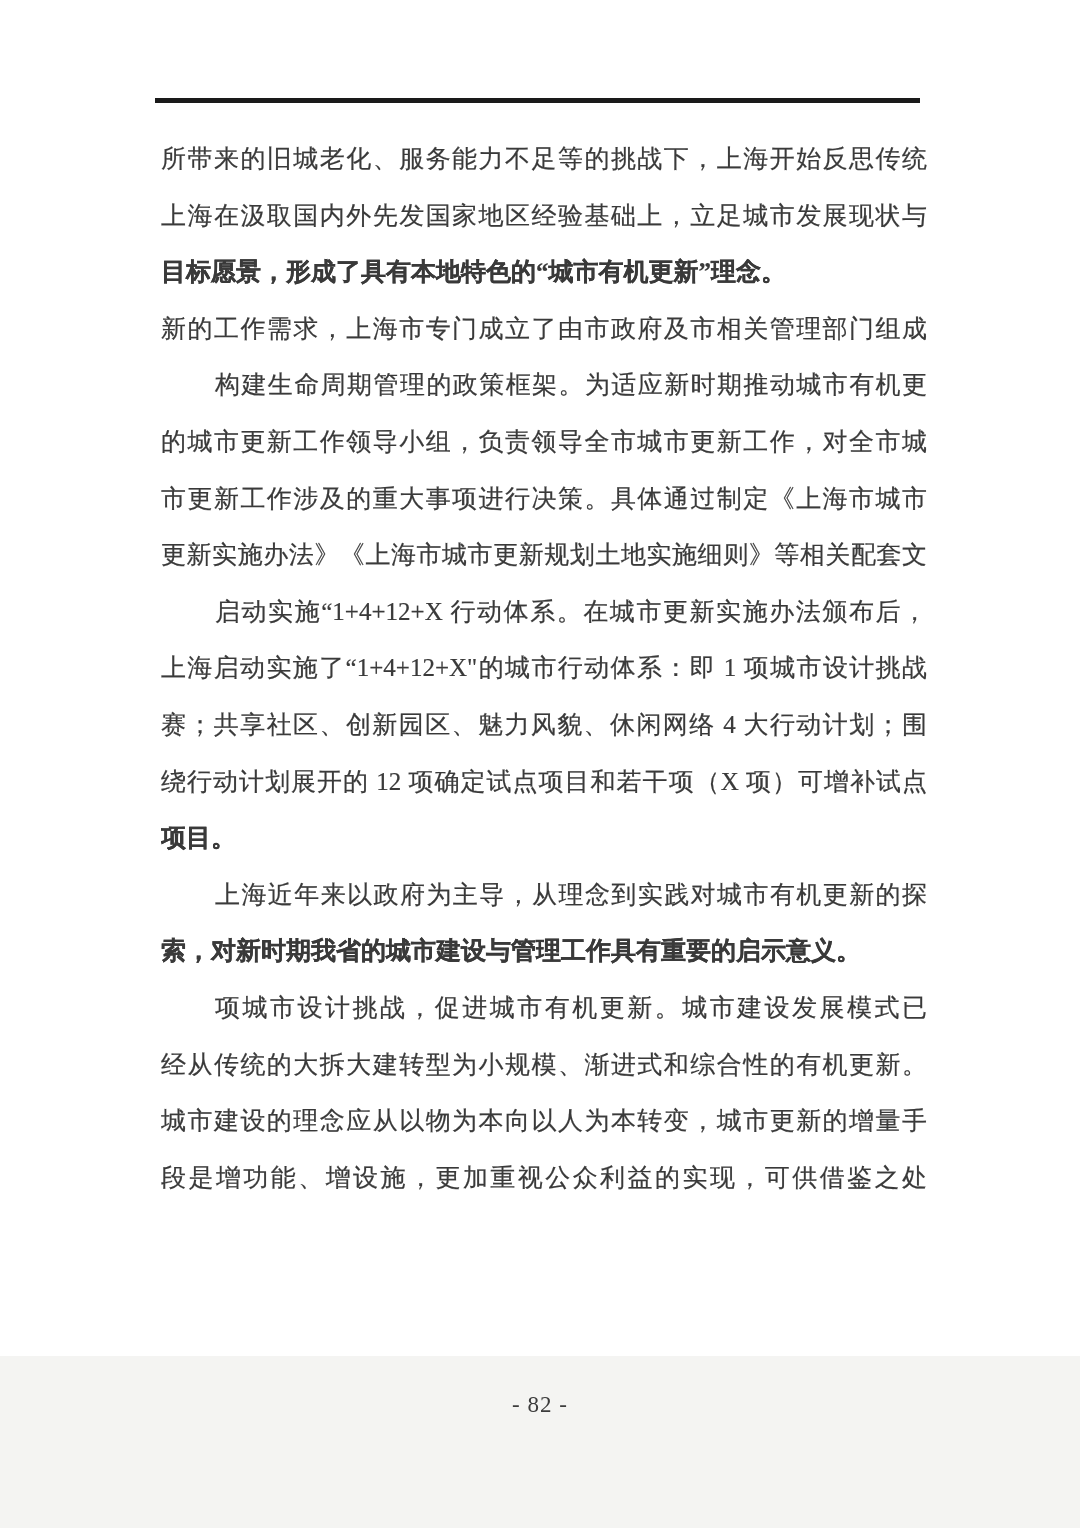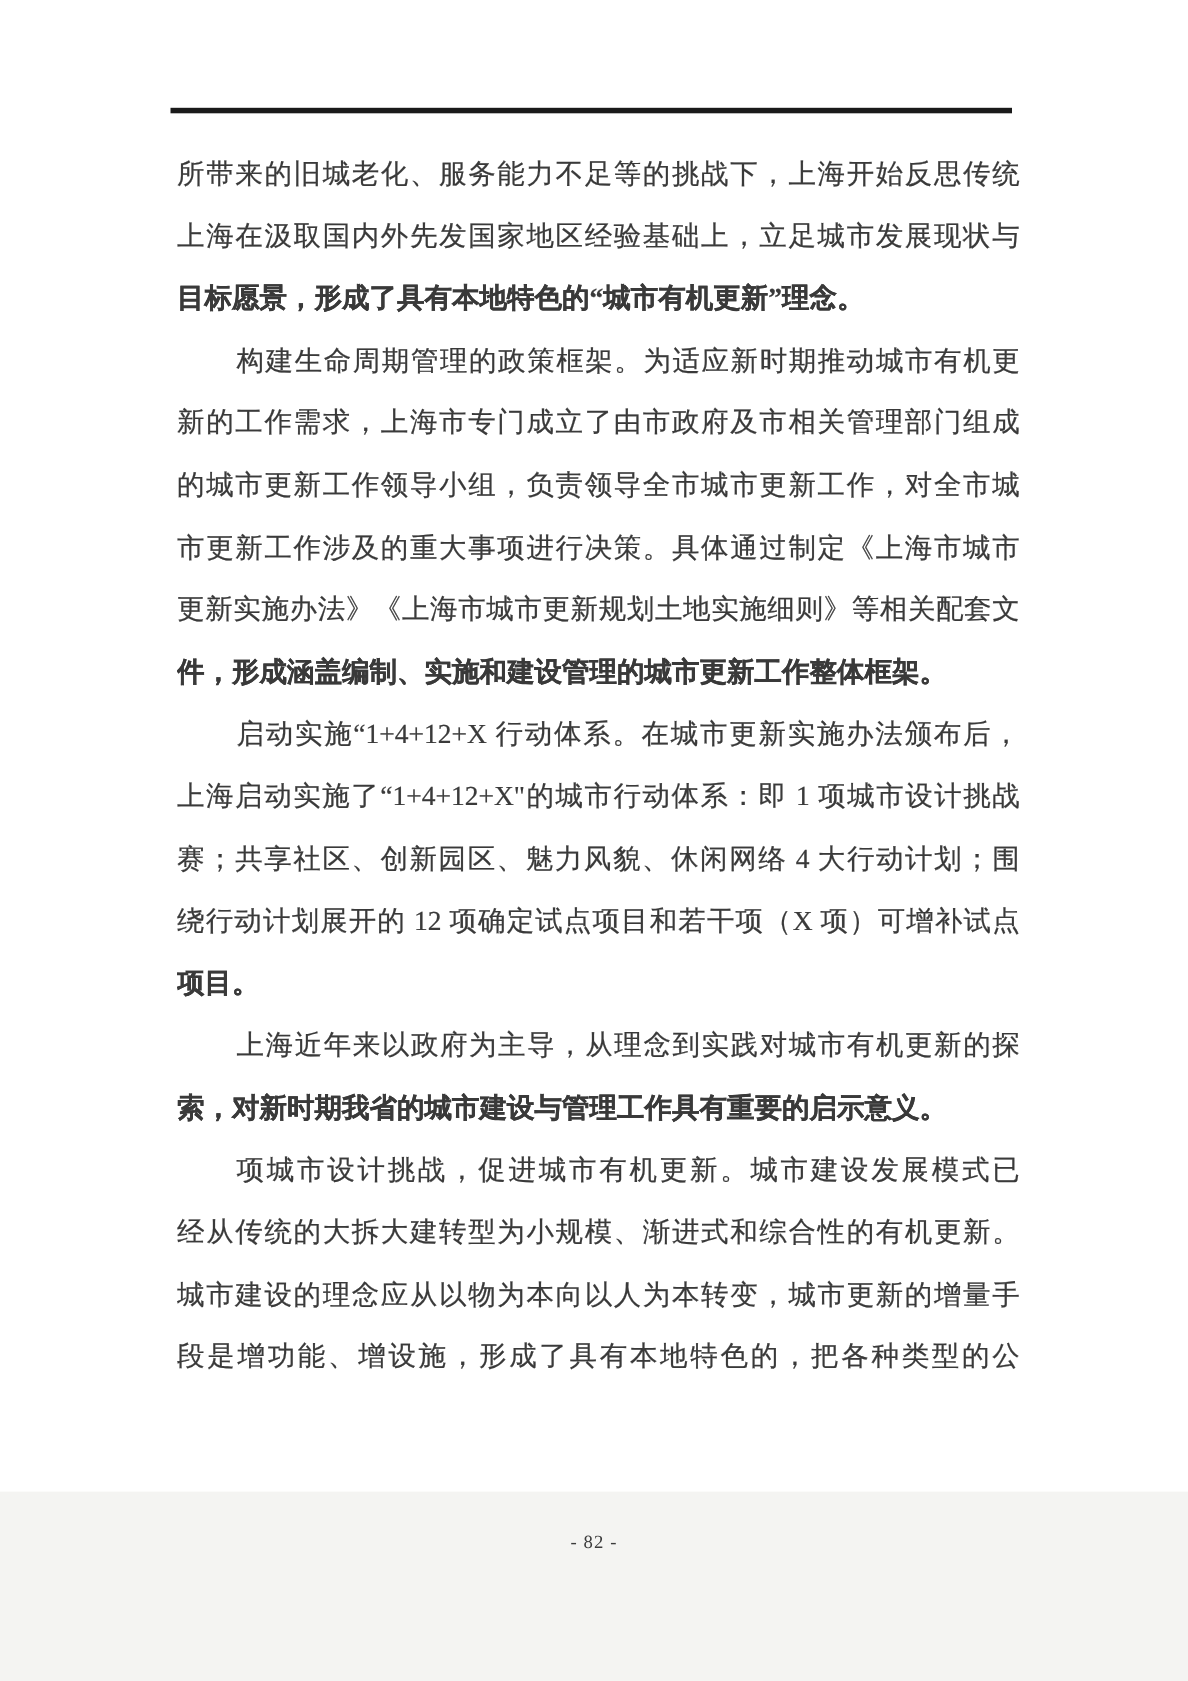--- a/index.html
+++ b/index.html
@@ -54,46 +54,45 @@
   }
   .line.indent {
     padding-left: 54px;
   }
   .page-number {
     position: absolute;
     left: 0;
     top: 1392px;
     width: 1080px;
     text-align: center;
-    font-size: 17px;
+    font-size: 23px;
     color: var(--pagenum-color);
     letter-spacing: 1px;
   }
 </style>
 </head>
 <body>
 
 <div class="page">
   <div class="header-rule"></div>
   <div class="content">
       <div class="line">所带来的旧城老化、服务能力不足等的挑战下，上海开始反思传统</div>
       <div class="line">上海在汲取国内外先发国家地区经验基础上，立足城市发展现状与</div>
       <div class="line last">目标愿景，形成了具有本地特色的“城市有机更新”理念。</div>
+      <div class="line">新的工作需求，上海市专门成立了由市政府及市相关管理部门组成</div>
       <div class="line indent">构建生命周期管理的政策框架。为适应新时期推动城市有机更</div>
-      <div class="line">新的工作需求，上海市专门成立了由市政府及市相关管理部门组成</div>
       <div class="line">的城市更新工作领导小组，负责领导全市城市更新工作，对全市城</div>
       <div class="line">市更新工作涉及的重大事项进行决策。具体通过制定《上海市城市</div>
       <div class="line">更新实施办法》《上海市城市更新规划土地实施细则》等相关配套文</div>
-      <div class="line last">件，形成涵盖编制、实施和建设管理的城市更新工作整体框架。</div>
       <div class="line indent">启动实施“1+4+12+X 行动体系。在城市更新实施办法颁布后，</div>
       <div class="line">上海启动实施了“1+4+12+X"的城市行动体系：即 1 项城市设计挑战</div>
       <div class="line">赛；共享社区、创新园区、魅力风貌、休闲网络 4 大行动计划；围</div>
       <div class="line">绕行动计划展开的 12 项确定试点项目和若干项（X 项）可增补试点</div>
       <div class="line last">项目。</div>
       <div class="line indent">上海近年来以政府为主导，从理念到实践对城市有机更新的探</div>
       <div class="line last">索，对新时期我省的城市建设与管理工作具有重要的启示意义。</div>
       <div class="line indent">项城市设计挑战，促进城市有机更新。城市建设发展模式已</div>
       <div class="line">经从传统的大拆大建转型为小规模、渐进式和综合性的有机更新。</div>
       <div class="line">城市建设的理念应从以物为本向以人为本转变，城市更新的增量手</div>
-      <div class="line">段是增功能、增设施，形成了具有本地特色的，把各种类型的公</div>
+      <div class="line">段是增功能、增设施，更加重视公众利益的实现，可供借鉴之处</div>
     </div>
   <div class="page-number">- 82 -</div>
 </div>
 
 </body></html>

